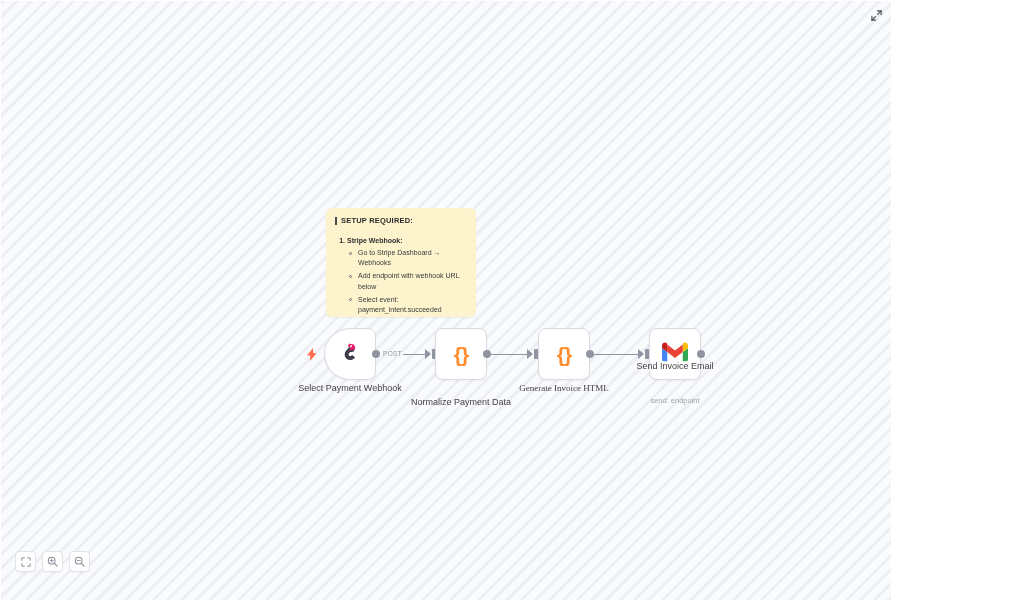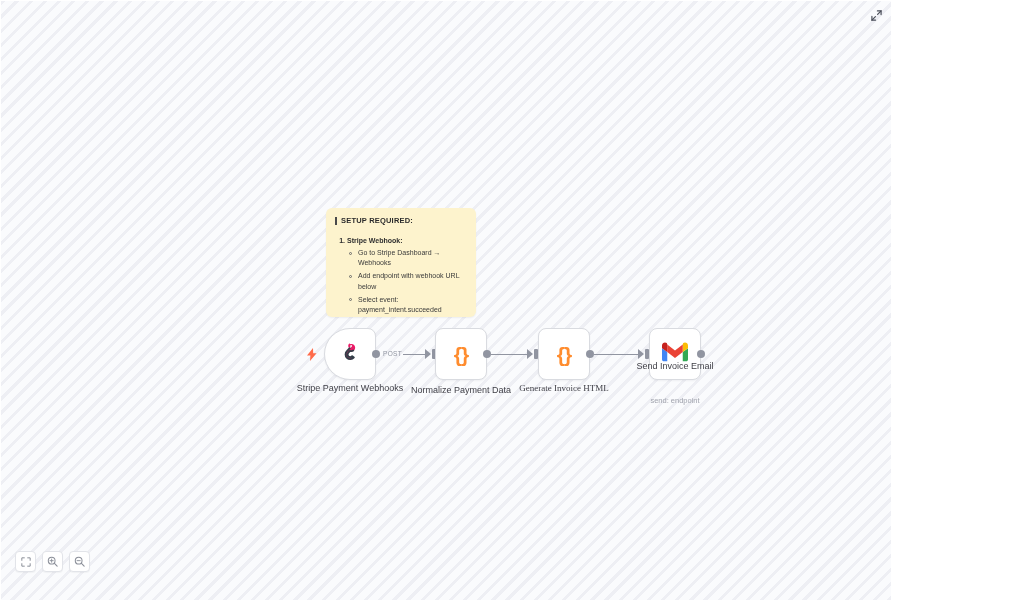--- a/index.html
+++ b/index.html
@@ -269,31 +269,31 @@
     </div>
 
     <div class="node trigger" style="left:323px; top:327px;">
       <span>
         <svg width="25" height="25" viewBox="0 0 32 32">
           <path d="M15.2 4.2c-1.3.6-2.1 1.9-2.1 3.4 0 1.1.4 2 1.1 2.7l1.8-1.9c-.2-.2-.3-.5-.3-.8 0-.6.5-1.1 1.1-1.1s1.1.5 1.1 1.1c0 .4-.2.7-.5.9l-2.2 2.3-3.6 3.8c-1.1 1.1-1.7 2.6-1.7 4.2 0 3.3 2.7 6 6 6 1.9 0 3.5-.8 4.6-2.2l-2.1-1.6c-.6.7-1.5 1.2-2.5 1.2-1.9 0-3.4-1.5-3.4-3.4 0-.9.4-1.8 1-2.4l2-2.1c.5.2 1.1.3 1.7.3 2.6 0 4.8-2.1 4.8-4.8 0-2.6-2.1-4.8-4.8-4.8-.7 0-1.4.2-2 .4z" fill="#ea1b67"></path>
           <path d="M19.5 13.5c-.7.5-1.6.8-2.5.8-.6 0-1.2-.1-1.7-.3l-2 2.1c-.6.6-1 1.5-1 2.4 0 1.9 1.5 3.4 3.4 3.4 1 0 1.9-.5 2.5-1.2l2.1 1.6c-1.1 1.4-2.7 2.2-4.6 2.2-3.3 0-6-2.7-6-6 0-1.6.6-3.1 1.7-4.2l3.6-3.8" fill="none" stroke="#333e48" stroke-width="2.4" stroke-linecap="round" stroke-linejoin="round"></path>
         </svg>
       </span>
     </div>
-    <div class="node-label" style="left:349px; top:382px;">Stripe Payment Webhooks</div>
+    <div class="node-label" style="left:349px; top:382px;">Select Payment Webhook</div>
     <div class="port-out" style="left:371px; top:349px;"></div>
     <div class="edge-label" style="left:382px; top:350px;">POST</div>
     <div class="edge" style="left:402px; top:352.5px; width:23px;"></div>
     <div class="arrow" style="left:424px; top:348px;"></div>
     <div class="port-in" style="left:431px; top:348px;"></div>
 
     <div class="node" style="left:434px; top:327px;">
       <span class="glyph">{}</span>
     </div>
-    <div class="node-label" style="left:460px; top:384px;">Normalize Payment Data</div>
+    <div class="node-label" style="left:460px; top:396px;">Normalize Payment Data</div>
     <div class="port-out" style="left:482px; top:349px;"></div>
     <div class="edge" style="left:490px; top:352.5px; width:36px;"></div>
     <div class="arrow" style="left:526px; top:348px;"></div>
     <div class="port-in" style="left:533px; top:348px;"></div>
 
     <div class="node" style="left:537px; top:327px;">
       <span class="glyph">{}</span>
     </div>
     <div class="node-label" style="left:563px; top:382px;font-family:Liberation Serif, serif;">Generate Invoice HTML</div>
     <div class="port-out" style="left:585px; top:349px;"></div>

